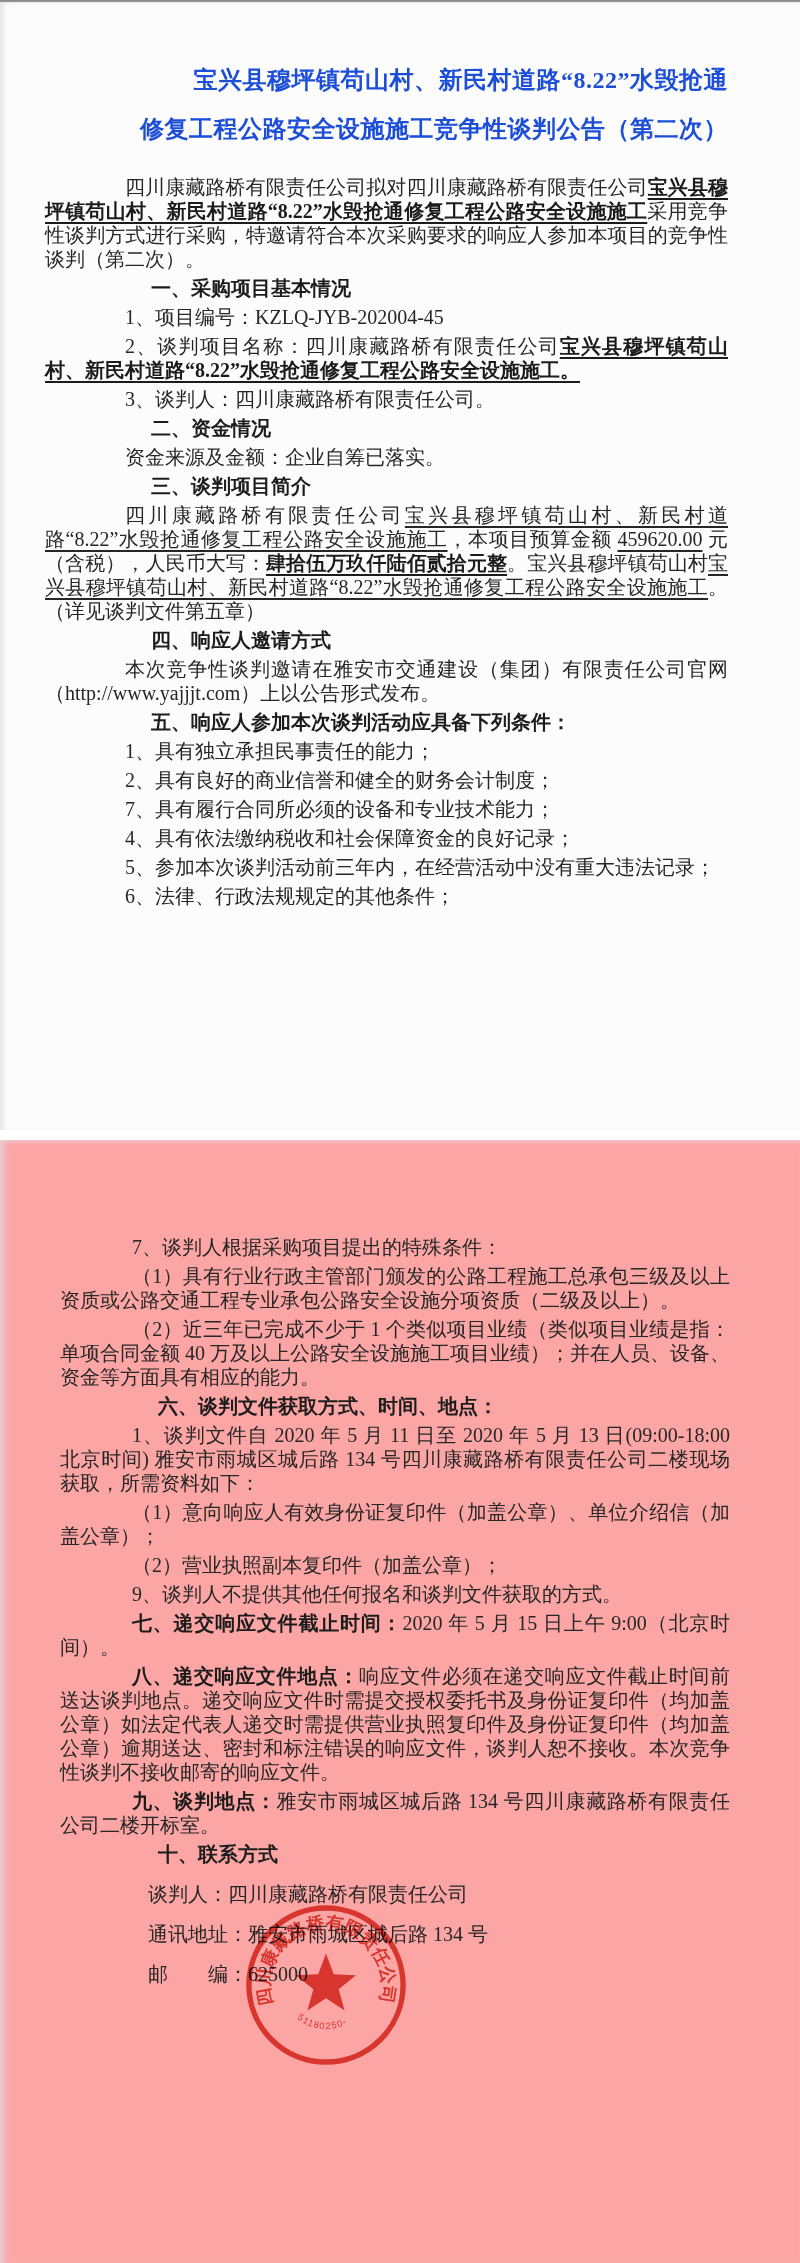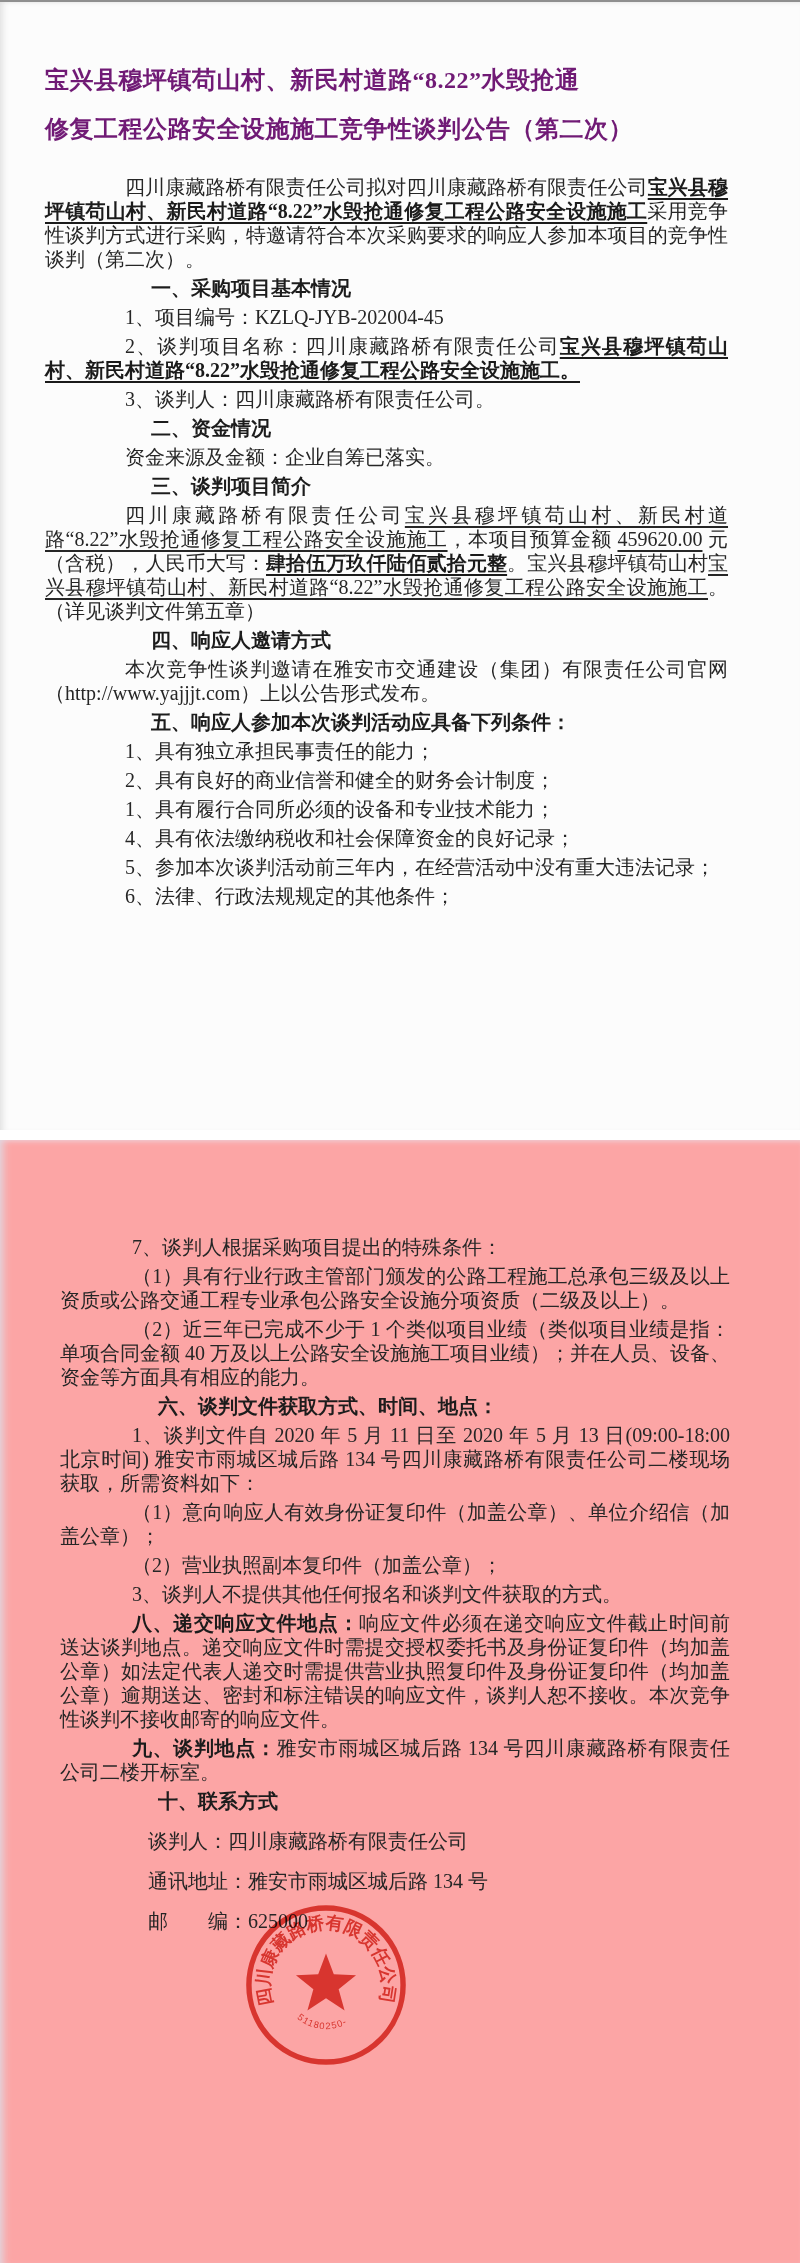--- a/index.html
+++ b/index.html
@@ -9,22 +9,22 @@
 
   .page { position:absolute; left:0; width:800px; overflow:hidden; }
   .page-1 { top:2px; height:1128px; background:#fcfcfc;
             box-shadow: inset 7px 0 7px -5px #dcdcdc, inset 0 4px 5px -4px #e3e3e3; }
   .page-2 { top:1140px; height:1123px; background:#fca5a5;
             box-shadow: inset 9px 0 9px -6px #e0d8e2, inset 0 5px 6px -5px #eae2ec; }
 
   .content-1 { padding:54px 72px 0 45px; }
   .content-2 { padding:90px 70px 0 60px; position:relative; }
 
-  .doc-title { text-align:left; font-weight:bold; font-size:24px; line-height:49px;
-               color:#701a75; letter-spacing:0.5px; }
+  .doc-title { text-align:right; font-weight:bold; font-size:24px; line-height:49px;
+               color:#1d4ed8; letter-spacing:0.5px; }
   .title-gap { height:16px; }
 
   .para { font-size:20px; line-height:24px; color:#262626; margin:5px 0;
           text-align:justify; text-indent:80px; }
   .content-2 .para { text-indent:72px; }
   .para.heading { color:#1c1c1c; }
   .para.heading span { font-weight:bold;margin-left:26px; }
   .para.contact { margin:16px; }
 
   .b { font-weight:bold; color:#1b1b1b; }
@@ -53,39 +53,40 @@
           <div class="para body"><span>3、谈判人：四川康藏路桥有限责任公司。</span></div>
           <div class="para heading"><span>二、资金情况</span></div>
           <div class="para body"><span>资金来源及金额：企业自筹已落实。</span></div>
           <div class="para heading"><span>三、谈判项目简介</span></div>
           <div class="para body"><span>四川康藏路桥有限责任公司</span><span class="u">宝兴县穆坪镇苟山村、新民村道路“8.22”水毁抢通修复工程公路安全设施施工</span><span>，本项目预算金额 </span><span class="u">459620.00</span><span> 元（含税），人民币大写：</span><span class="b u">肆拾伍万玖仟陆佰贰拾元整</span><span>。宝兴县穆坪镇苟山村</span><span class="u">宝兴县穆坪镇苟山村、新民村道路“8.22”水毁抢通修复工程公路安全设施施工</span><span>。（详见谈判文件第五章）</span></div>
           <div class="para heading"><span>四、响应人邀请方式</span></div>
           <div class="para body"><span>本次竞争性谈判邀请在雅安市交通建设（集团）有限责任公司官网（http://www.yajjjt.com）上以公告形式发布。</span></div>
           <div class="para heading"><span>五、响应人参加本次谈判活动应具备下列条件：</span></div>
           <div class="para body"><span>1、具有独立承担民事责任的能力；</span></div>
           <div class="para body"><span>2、具有良好的商业信誉和健全的财务会计制度；</span></div>
-          <div class="para body"><span>1、具有履行合同所必须的设备和专业技术能力；</span></div>
+          <div class="para body"><span>7、具有履行合同所必须的设备和专业技术能力；</span></div>
           <div class="para body"><span>4、具有依法缴纳税收和社会保障资金的良好记录；</span></div>
           <div class="para body"><span>5、参加本次谈判活动前三年内，在经营活动中没有重大违法记录；</span></div>
           <div class="para body"><span>6、法律、行政法规规定的其他条件；</span></div>
         </div>
     </div>
   </div>
 
   <div class="page page-2">
     <div class="content-2">
       <div>
           <div class="para body"><span>7、谈判人根据采购项目提出的特殊条件：</span></div>
           <div class="para body"><span>（1）具有行业行政主管部门颁发的公路工程施工总承包三级及以上资质或公路交通工程专业承包公路安全设施分项资质（二级及以上）。</span></div>
           <div class="para body"><span>（2）近三年已完成不少于 1 个类似项目业绩（类似项目业绩是指：单项合同金额 40 万及以上公路安全设施施工项目业绩）；并在人员、设备、资金等方面具有相应的能力。</span></div>
           <div class="para heading"><span>六、谈判文件获取方式、时间、地点：</span></div>
           <div class="para body"><span>1、谈判文件自 2020 年 5 月 11 日至 2020 年 5 月 13 日(09:00-18:00 北京时间) 雅安市雨城区城后路 134 号四川康藏路桥有限责任公司二楼现场获取，所需资料如下：</span></div>
           <div class="para body"><span>（1）意向响应人有效身份证复印件（加盖公章）、单位介绍信（加盖公章）；</span></div>
           <div class="para body"><span>（2）营业执照副本复印件（加盖公章）；</span></div>
-          <div class="para body"><span>3、谈判人不提供其他任何报名和谈判文件获取的方式。</span></div>
+          <div class="para body"><span>9、谈判人不提供其他任何报名和谈判文件获取的方式。</span></div>
+          <div class="para body"><span class="b">七、递交响应文件截止时间：</span><span>2020 年 5 月 15 日上午 9:00（北京时间）。</span></div>
           <div class="para body"><span class="b">八、递交响应文件地点：</span><span>响应文件必须在递交响应文件截止时间前送达谈判地点。递交响应文件时需提交授权委托书及身份证复印件（均加盖公章）如法定代表人递交时需提供营业执照复印件及身份证复印件（均加盖公章）逾期送达、密封和标注错误的响应文件，谈判人恕不接收。本次竞争性谈判不接收邮寄的响应文件。</span></div>
           <div class="para body"><span class="b">九、谈判地点：</span><span>雅安市雨城区城后路 134 号四川康藏路桥有限责任公司二楼开标室。</span></div>
           <div class="para heading"><span>十、联系方式</span></div>
           <div class="para contact"><span>谈判人：四川康藏路桥有限责任公司</span></div>
           <div class="para contact"><span>通讯地址：雅安市雨城区城后路 134 号</span></div>
           <div class="para contact"><span>邮　　编：625000</span></div>
           <div class="para contact"></div>
         </div>
     </div>
 

